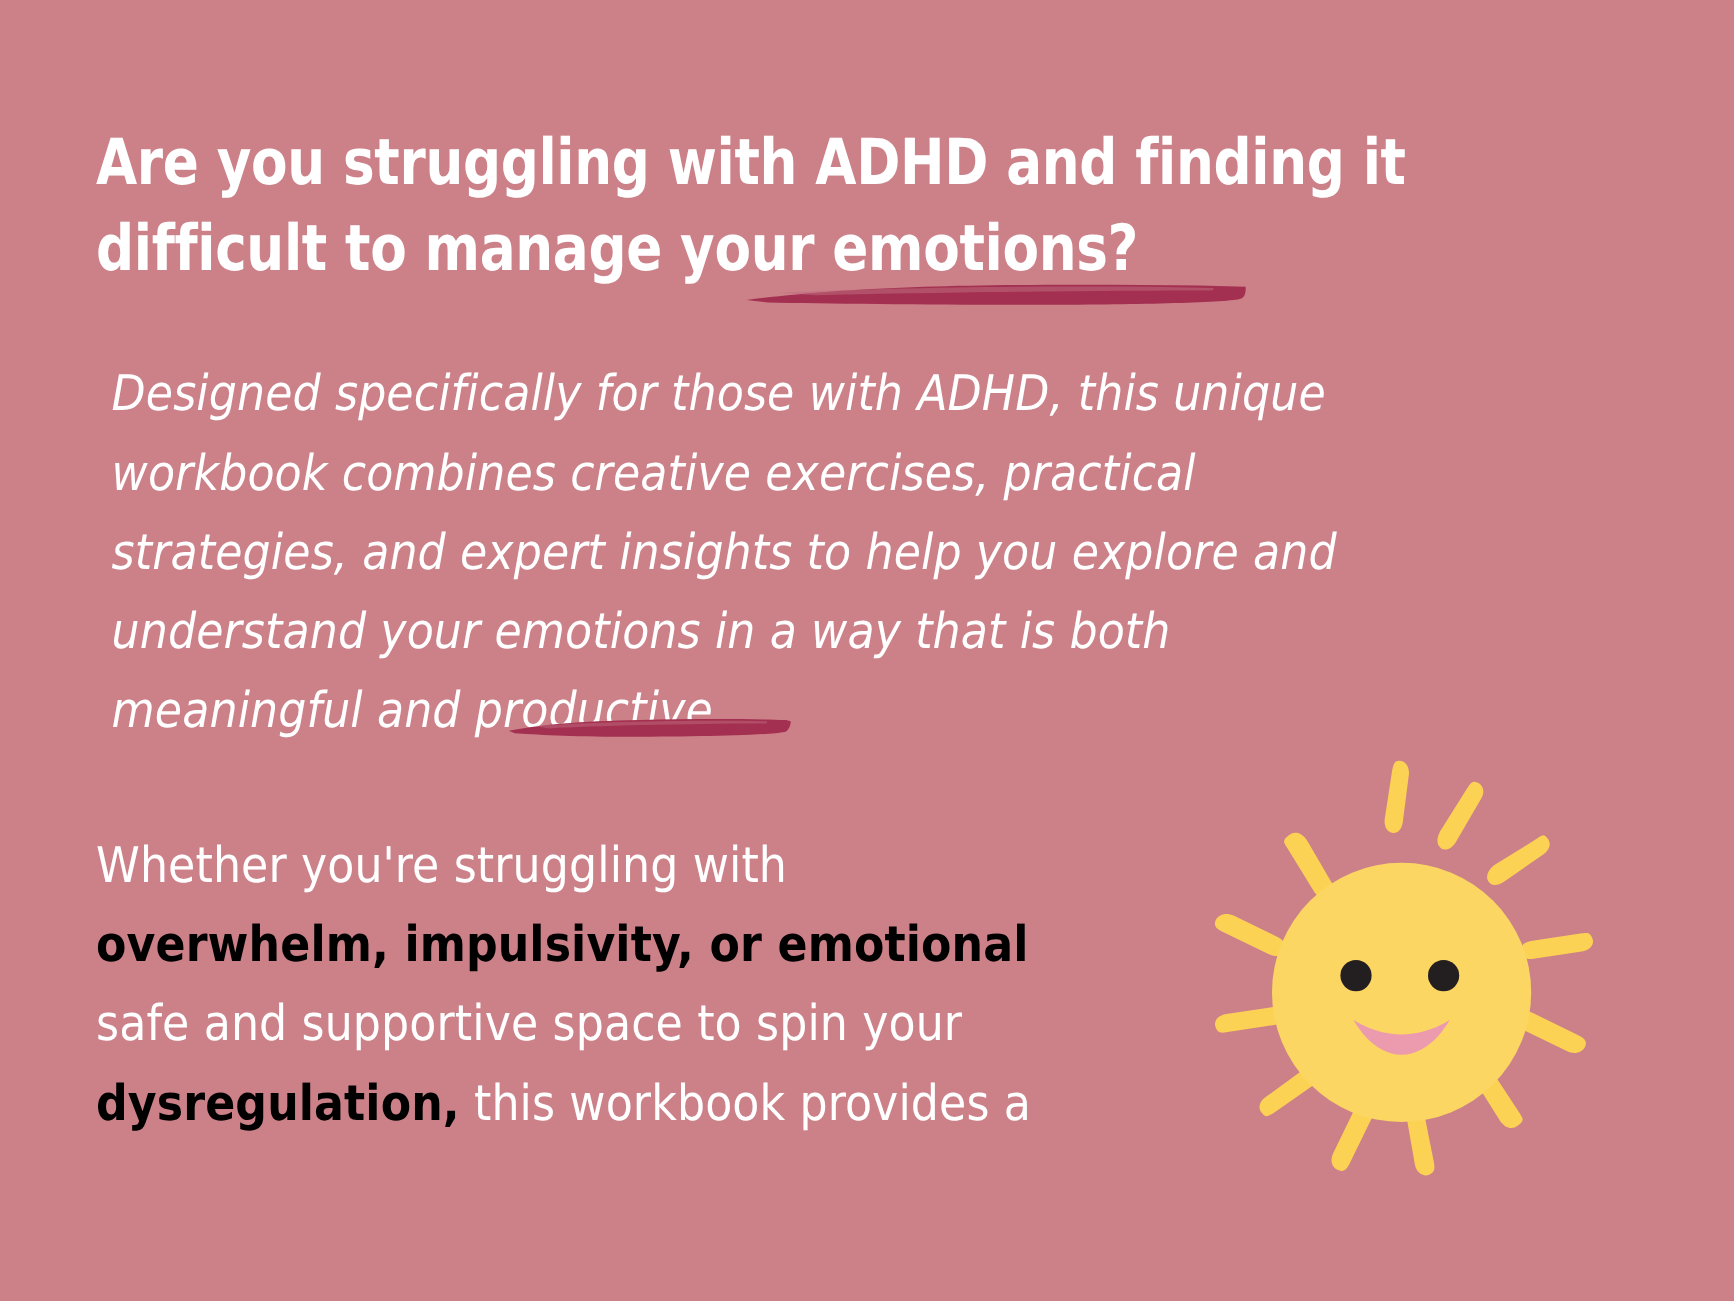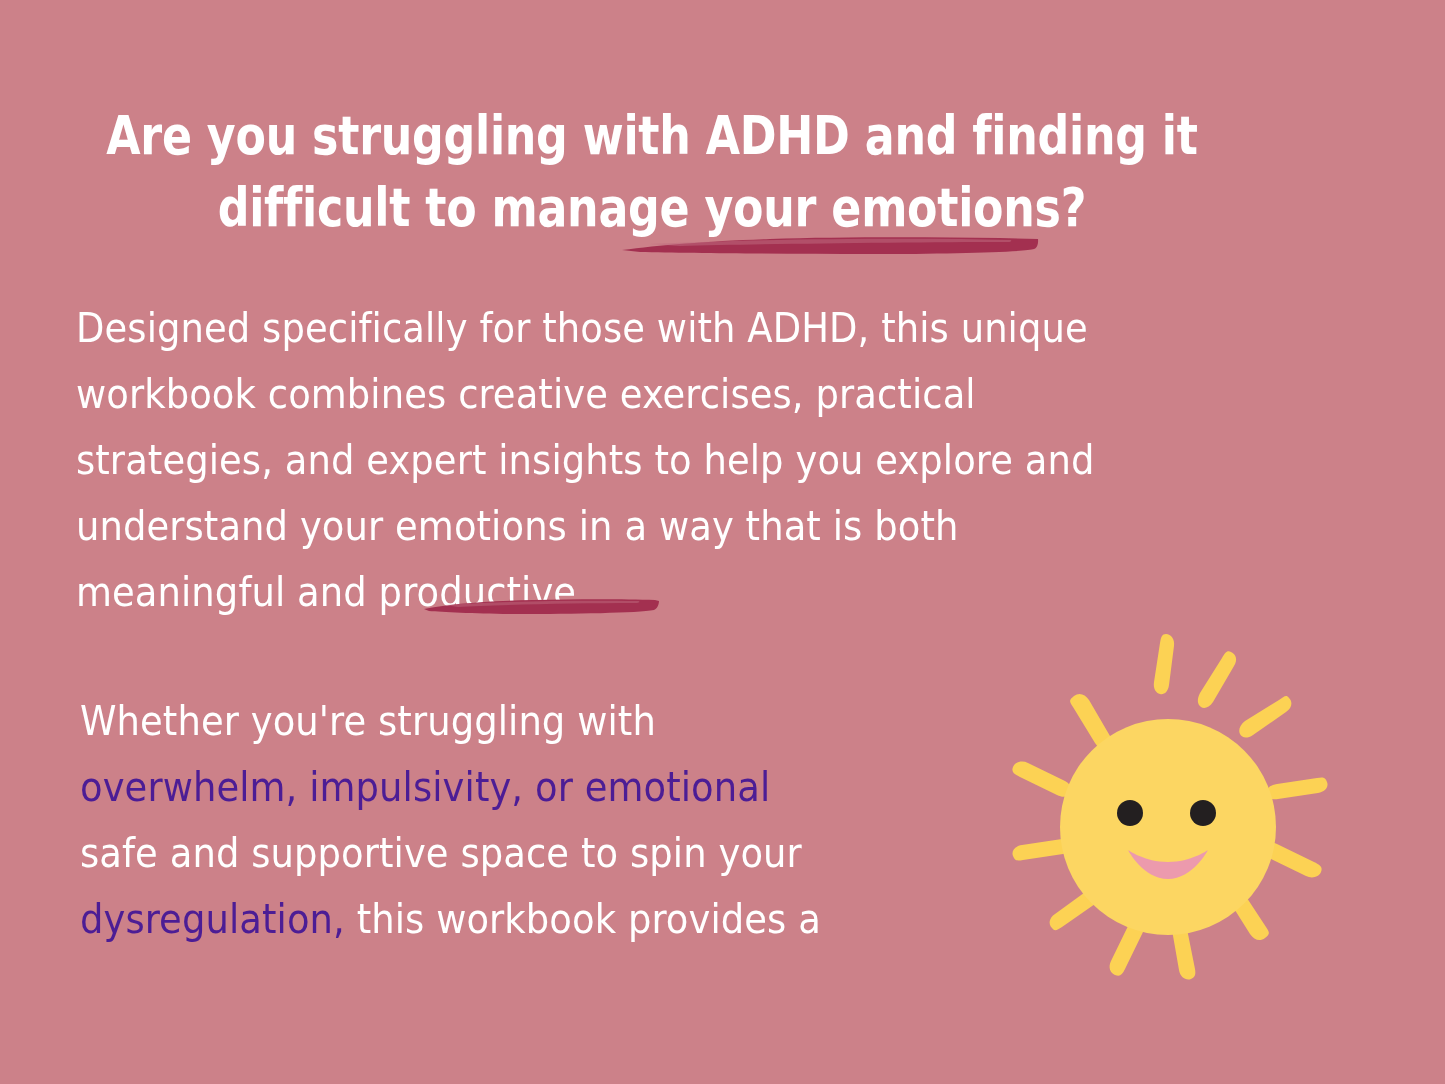--- a/index.html
+++ b/index.html
@@ -21,21 +21,20 @@
     background: #cc8189;
     overflow: hidden;
   }
 
   
   #headline-block {
     position: absolute;
     left: 80px;
     top: 100px;
     width: 1230px;
-    text-align: center;
   }
   #headline {
     margin: 0;
     font-family: "DejaVu Sans Condensed", "Liberation Sans Narrow", "Liberation Sans", sans-serif;
     font-weight: bold;
     font-size: 53px;
     line-height: 72px;
     letter-spacing: -0.3px;
     color: #ffffff;
     transform: scaleX(0.93);
@@ -63,37 +62,38 @@
 
   
   .body-text {
     position: absolute;
     font-family: "DejaVu Sans Condensed", "Liberation Sans Narrow", "Liberation Sans", sans-serif;
     font-weight: normal;
     color: #ffffff;
     letter-spacing: 0.1px;
   }
   #para1 {
-    left: 76px;
+    left: 93px;
     top: 295px;
     width: 1200px;
     font-size: 41px;
     line-height: 66px;
     white-space: pre-line;
+    font-style: italic;
   }
   #para2 {
     left: 80px;
     top: 688px;
     width: 960px;
     font-size: 41px;
     line-height: 66px;
   }
   #para2 .emph {
-    font-weight: normal;
-    color: #4c1d95;
+    font-weight: bold;
+    color: #000000;
   }
   #para2 .ln { display: block; }
 
   
   #sun-illustration {
     position: absolute;
     left: 963px;
     top: 622px;
     width: 410px;
     height: 410px;

